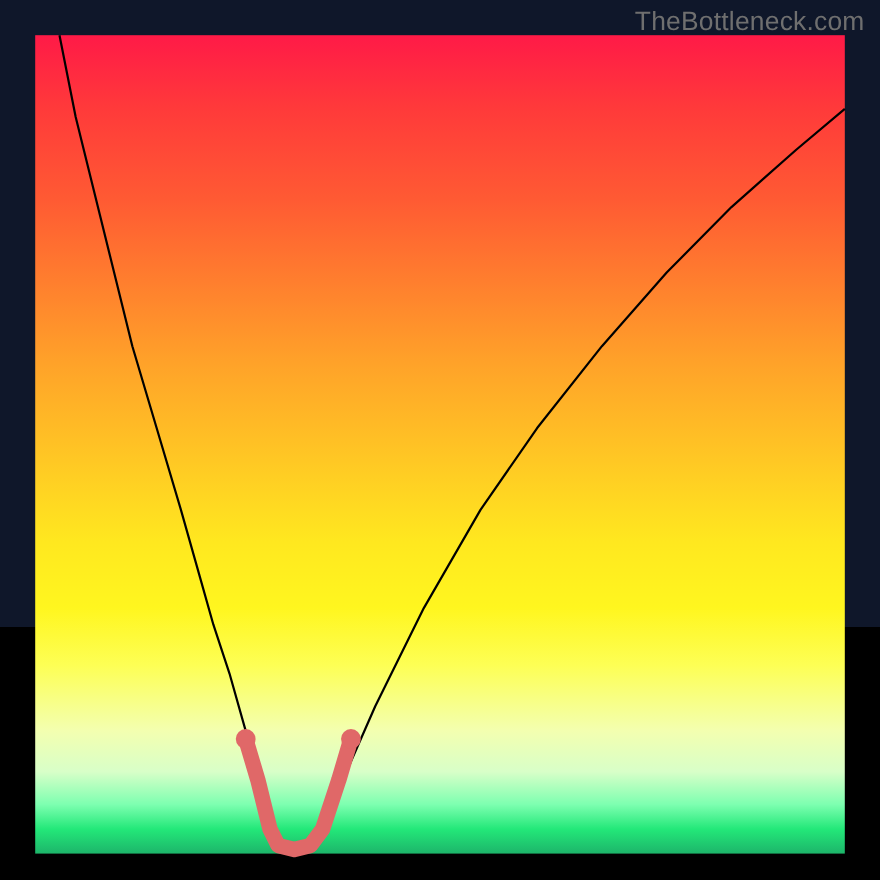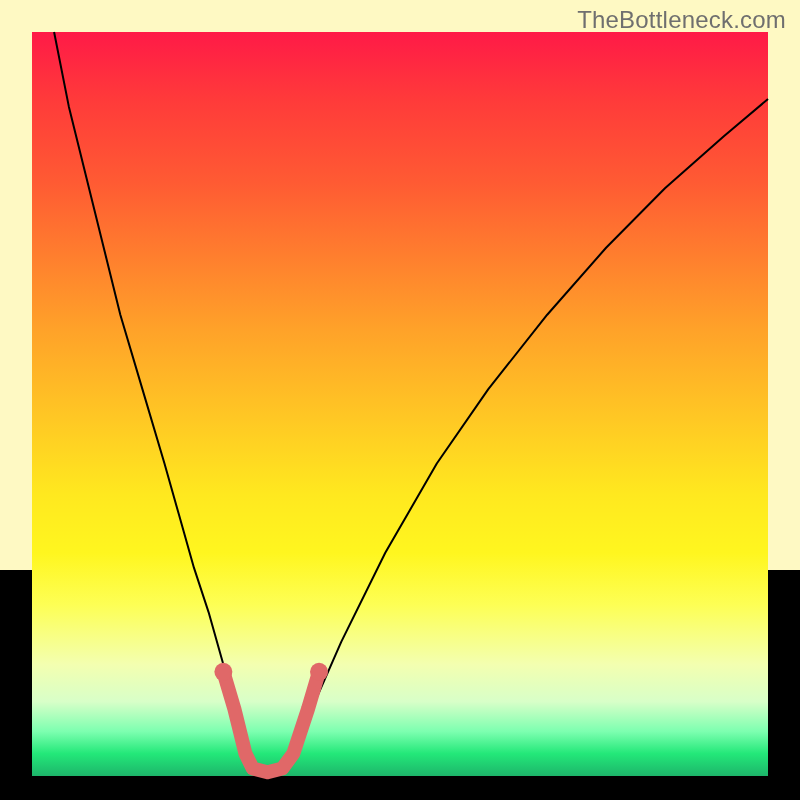--- a/index.html
+++ b/index.html
@@ -10,21 +10,21 @@
     background: #000;
     overflow: hidden;
     font-family: Arial, Helvetica, sans-serif;
   }
   .frame {
     position: absolute;
     left: 0;
     top: 0;
     width: 800px;
     height: 570px;
-    background: #fef9c3;
+    background: #0f172a;
   }
   .plot-area {
     position: absolute;
     background: linear-gradient(to bottom,
       #ff1a47 0%,
       #ff3a3a 9%,
       #ff5a33 20%,
       #ff7e2e 30%,
       #ffa229 40%,
       #ffc824 52%,

